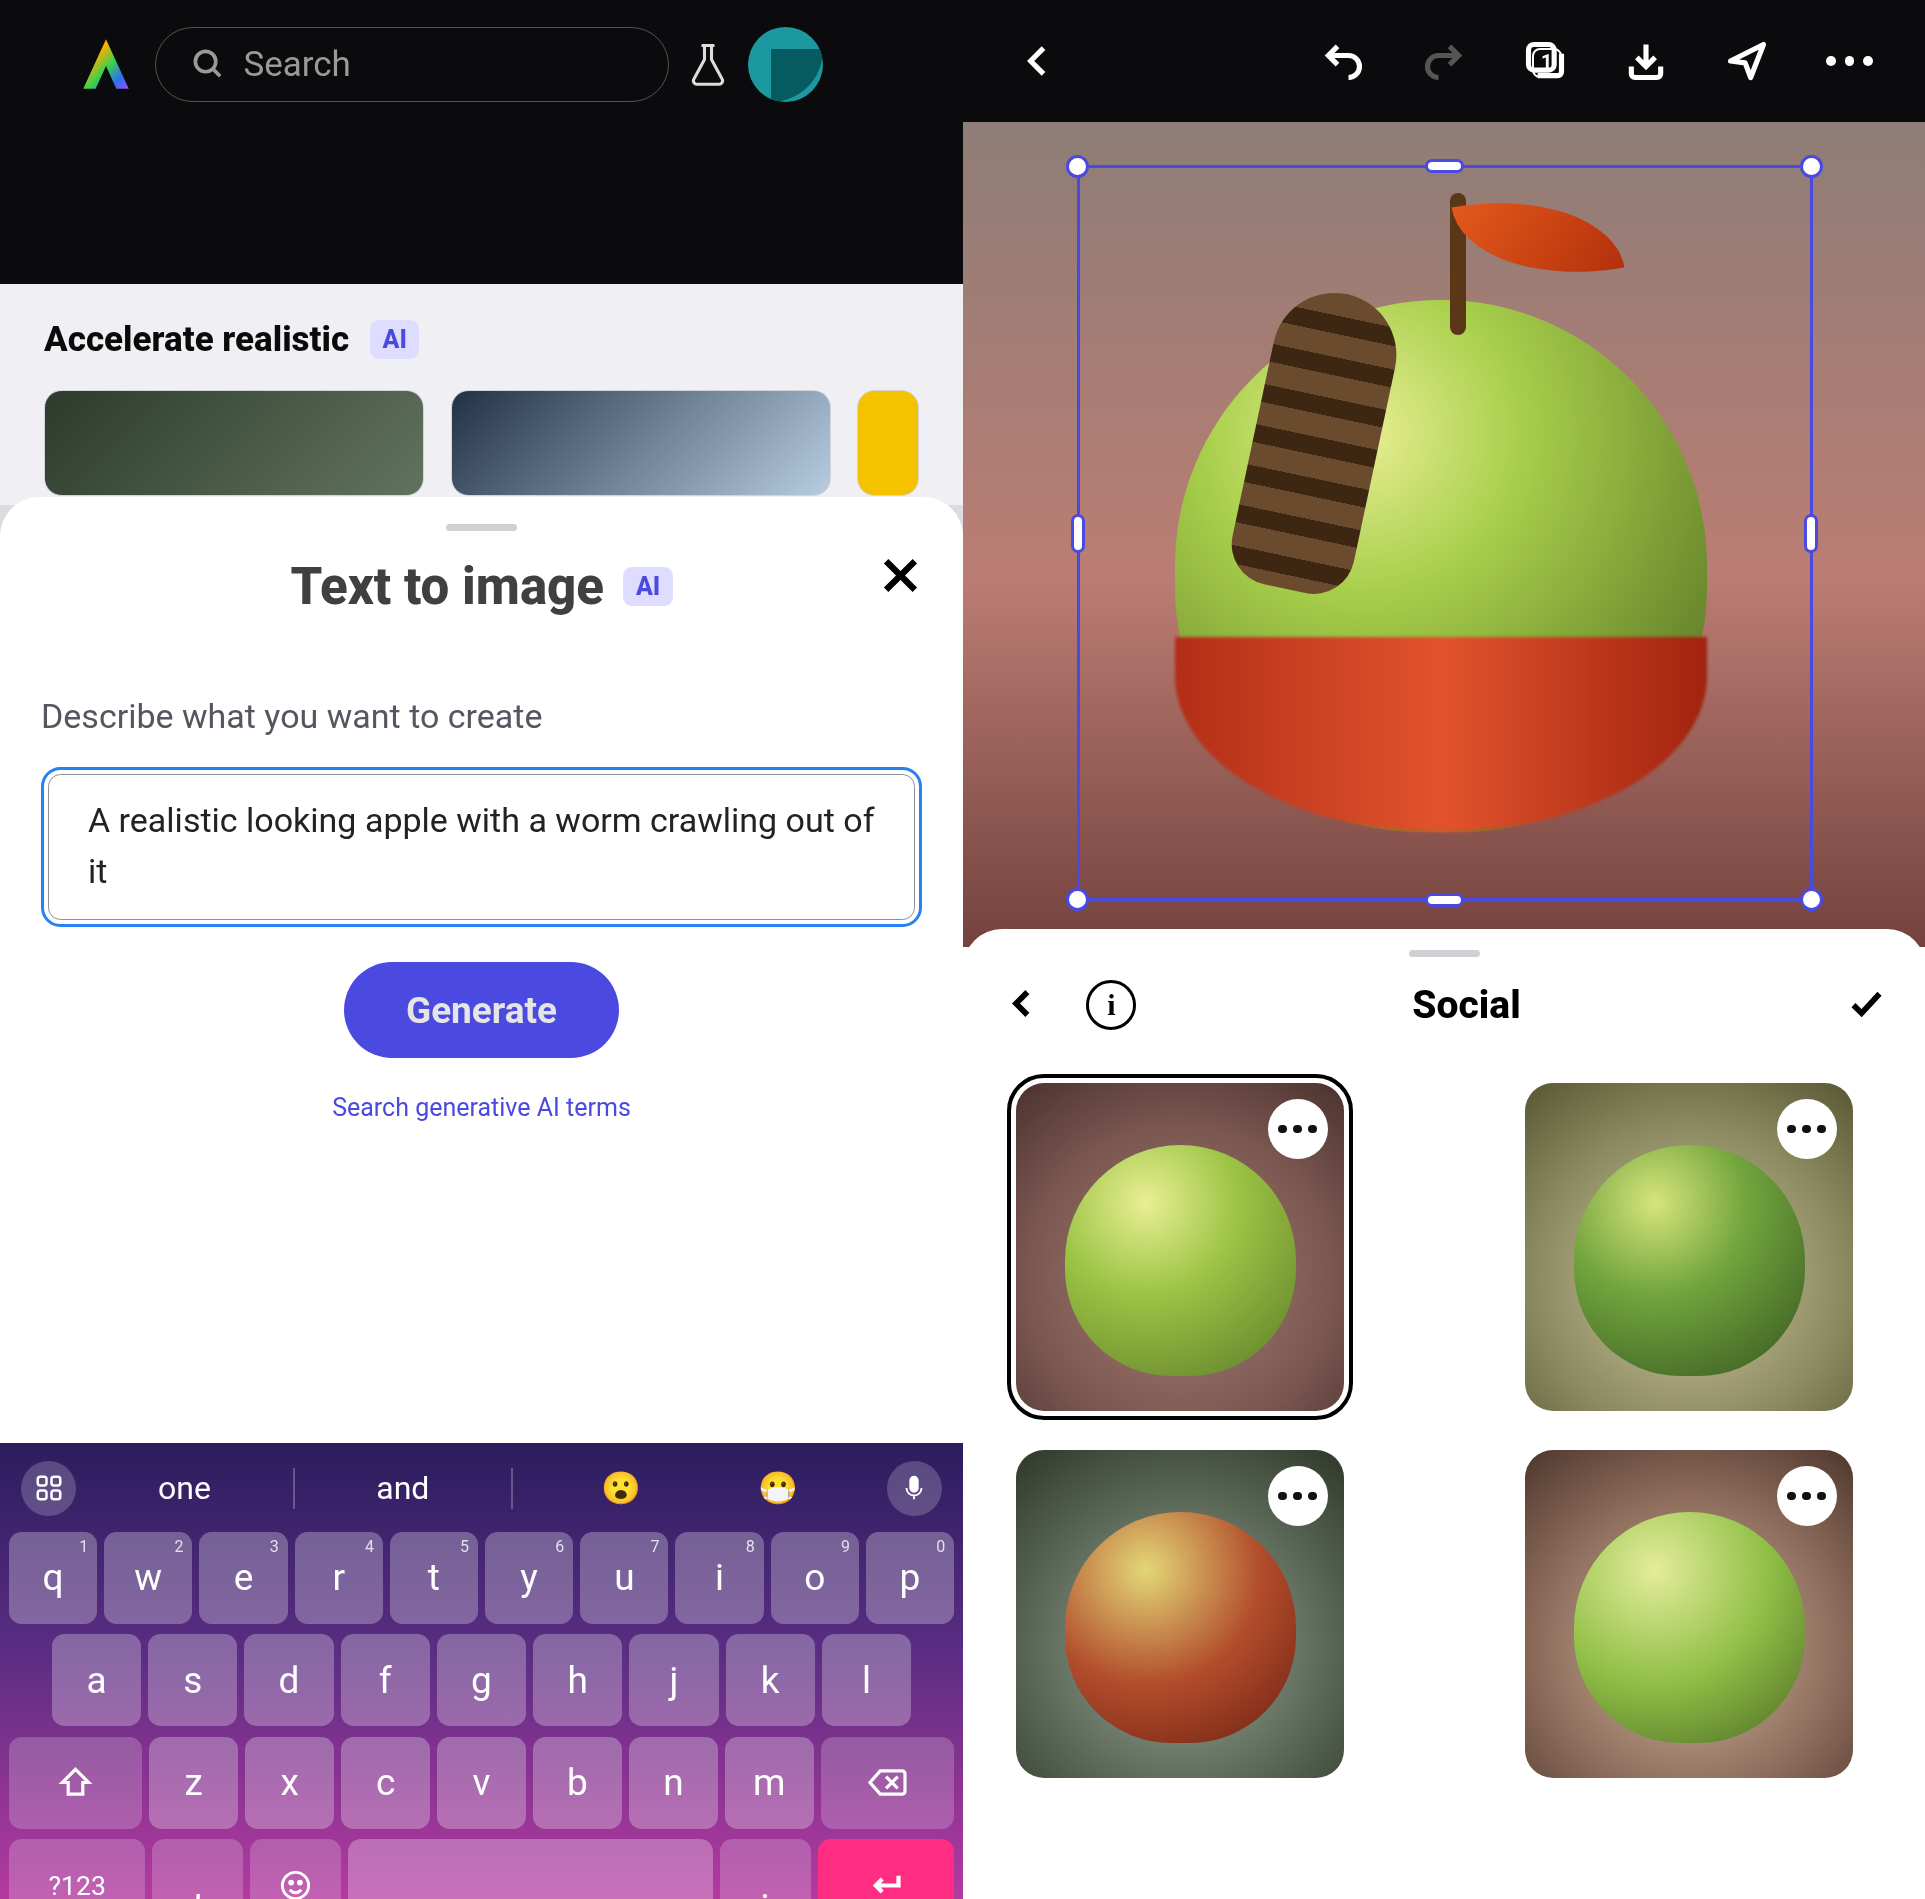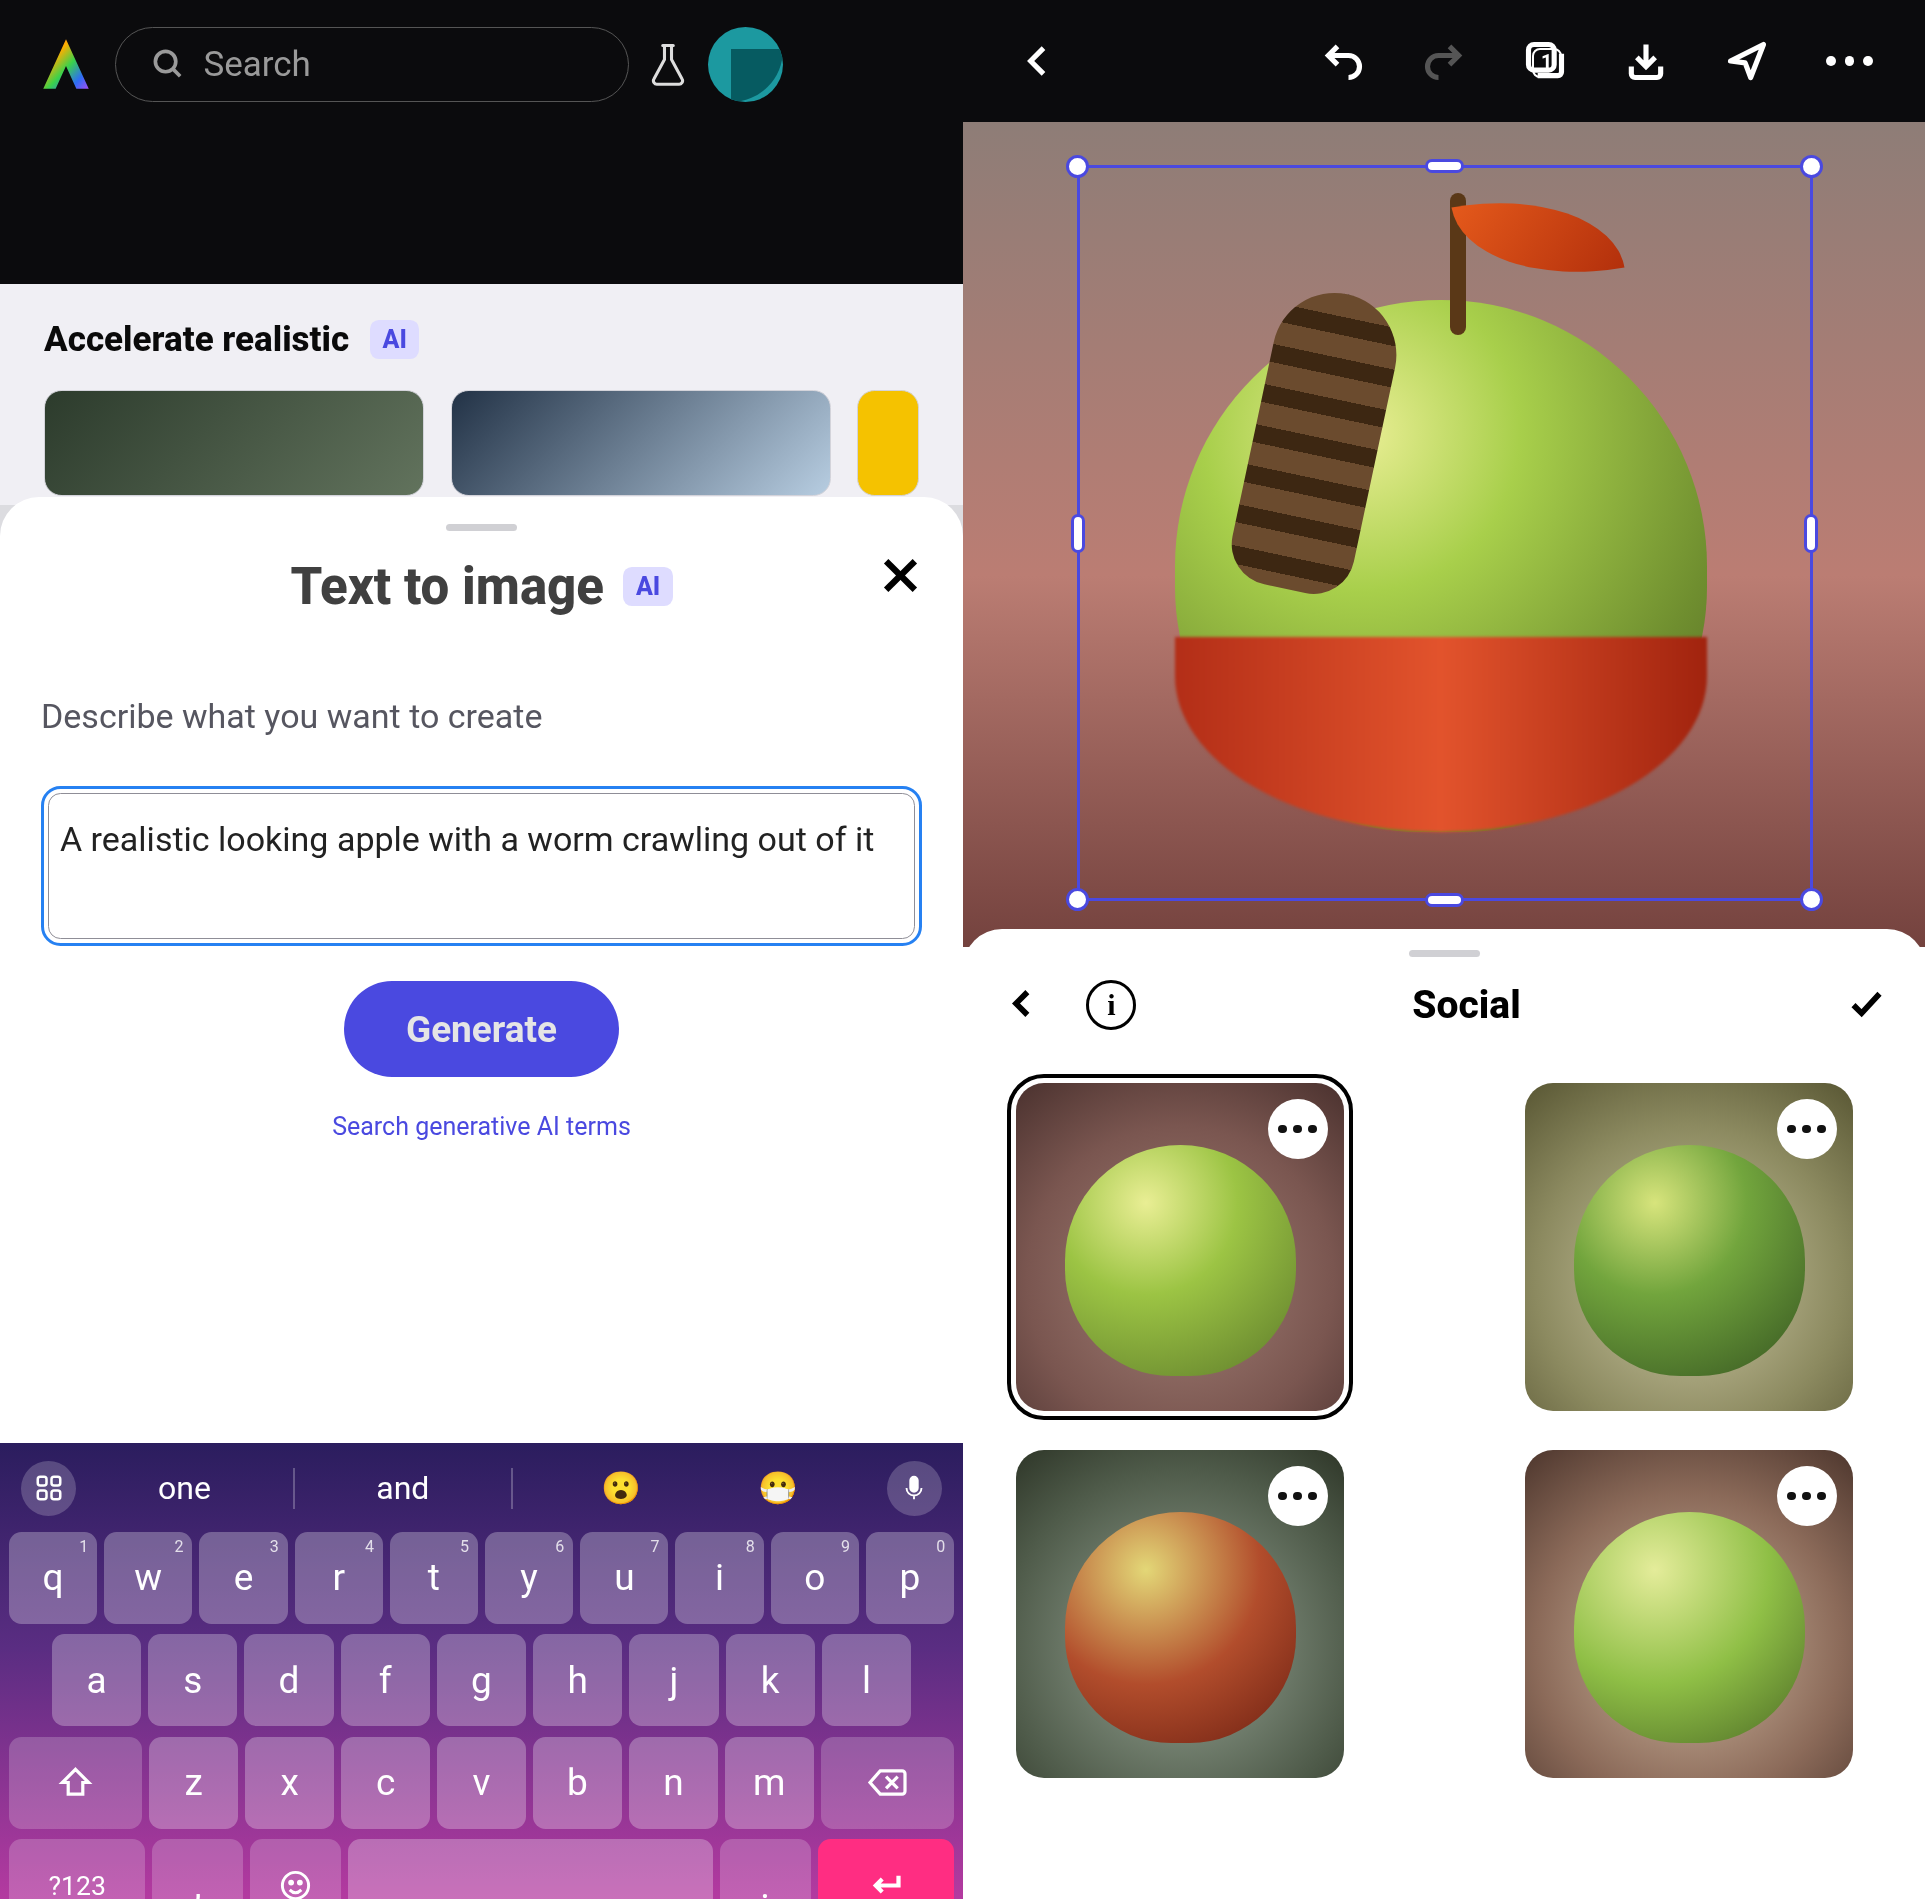--- a/index.html
+++ b/index.html
@@ -2,21 +2,21 @@
 <html style="font-size:14px"><head>
 <meta charset="utf-8">
 <style>
   * { margin: 0; padding: 0; box-sizing: border-box; font-family: -apple-system, BlinkMacSystemFont, 'Segoe UI', Roboto, Helvetica, Arial, sans-serif; }
   body { display: flex; width: 1926px; height: 1899px; background: #fff; }
   .left-panel { width: 963px; height: 100%; position: relative; background: #dcdce0; overflow: hidden; }
   .right-panel { width: 963px; height: 100%; position: relative; background: #fff; display: flex; flex-direction: column; }
 
   
   .left-top { background: #0b0b0d; height: 284px; position: relative; }
-  .top-bar { display: flex; align-items: center; gap: 17.7px; padding: 26.6px 35px 17.7px 35px; }
+  .top-bar { display: flex; align-items: center; gap: 17.7px; padding: 26.6px 35px 17.7px 35px; margin-left: 40px; }
   .logo-a { width: 62px; height: 62px; border-radius: 14px; display: flex; align-items: center; justify-content: center; }
   .search-pill { flex: 1 1 auto; display: flex; align-items: center; gap: 17.7px; border: 1.8px solid #555; border-radius: 886px; padding: 16px 35px; max-width: 514px; }
   .search-pill svg { width: 35px; height: 35px; stroke: #9a9a9a; fill: none; stroke-width: 2.5; }
   .search-placeholder { color: #9a9a9a; font-size: 35px; }
   .flask-icon { width: 37px; height: 46px; }
   .avatar { width: 75px; height: 75px; border-radius: 50%; background: #1c99a0; position: relative; overflow: hidden; }
   .avatar::after { content: ""; position: absolute; width: 70%; height: 70%; background: #065b61; border-radius: 0 0 80px 0; right: 0; bottom: 0; }
   .tabs-row { display: flex; gap: 35px; padding: 17.7px 35px 0 35px; align-items: center; }
   .tab-pill { padding: 19.5px 39px; border-radius: 886px; font-size: 32px; font-weight: 700; color: #b6b6b6; }
   .tab-pill.active { background: #4a49e0; color: #fff; }
@@ -30,21 +30,21 @@
   .accel-thumb.t2 { background: linear-gradient(135deg,#223246,#b7cde1); }
   .accel-thumb.t3 { background: #f5c200; width: 62px; }
 
   .sheet { position: absolute; left: 0; right: 0; top: 497px; bottom: 0; background: #fff; border-radius: 39px 39px 0 0; padding: 26.6px 41px 0 41px; }
   .sheet-handle { width: 71px; height: 7px; background: #d0d0d4; border-radius: 7px; margin: 0 auto 26.6px auto; }
   .sheet-title-row { display: flex; align-items: center; gap: 19.5px; position: relative; }
   .sheet-title-row h1 { font-size: 51px; font-weight: 800; color: #404040; }
   .sheet-close { position: absolute; right: 0; top: -3.5px; cursor: pointer; }
   .sheet-close svg { width: 43px; height: 43px; stroke: #000; stroke-width: 3.5; }
   .sheet-desc { font-size: 34px; color: #565660; margin-top: 80px; }
-  .prompt-box { margin-top: 50px; border: 3.5px solid #2681f2; outline: 1.8px solid #8f8e97; outline-offset: -8px; border-radius: 19.5px; padding: 25px 16px; min-height: 160px; }
+  .prompt-box { margin-top: 31px; border: 3.5px solid #2681f2; outline: 1.8px solid #8f8e97; outline-offset: -8px; border-radius: 19.5px; padding: 25px 44px; min-height: 160px; }
   .prompt-text { font-size: 34px; color: #222; line-height: 1.5; }
   .gen-btn { display: block; margin: 35px auto 0 auto; background: #4a49e0; color: #e5e5e5; font-size: 37px; font-weight: 700; border: none; border-radius: 886px; padding: 26.6px 62px; cursor: pointer; }
   .terms-link { display: block; text-align: center; color: #4a49e0; font-size: 25px; margin-top: 35px; cursor: pointer; }
 
   .keyboard { position: absolute; left: 0; right: 0; bottom: 0; height: 456px; background: linear-gradient(180deg,#2b1d5e 0%, #5a2d82 45%, #b43aa0 100%); padding: 17.7px 8.9px 8.9px 8.9px; display: flex; flex-direction: column; }
   .kb-sugg { display: flex; align-items: center; justify-content: space-between; padding: 0 12.4px 16px 12.4px; }
   .kb-chip { color: #fff; font-size: 32px; display: flex; align-items: center; justify-content: center; min-width: 98px; height: 55px; }
   .kb-chip.mic, .kb-chip.apps { background: rgba(255,255,255,.2); border-radius: 50%; width: 55px; height: 55px; min-width: 55px; }
   .kb-sep { width: 1.8px; height: 41px; background: rgba(255,255,255,.25); }
   .kb-row { display: flex; gap: 7px; margin-bottom: 10.6px; justify-content: center; }

